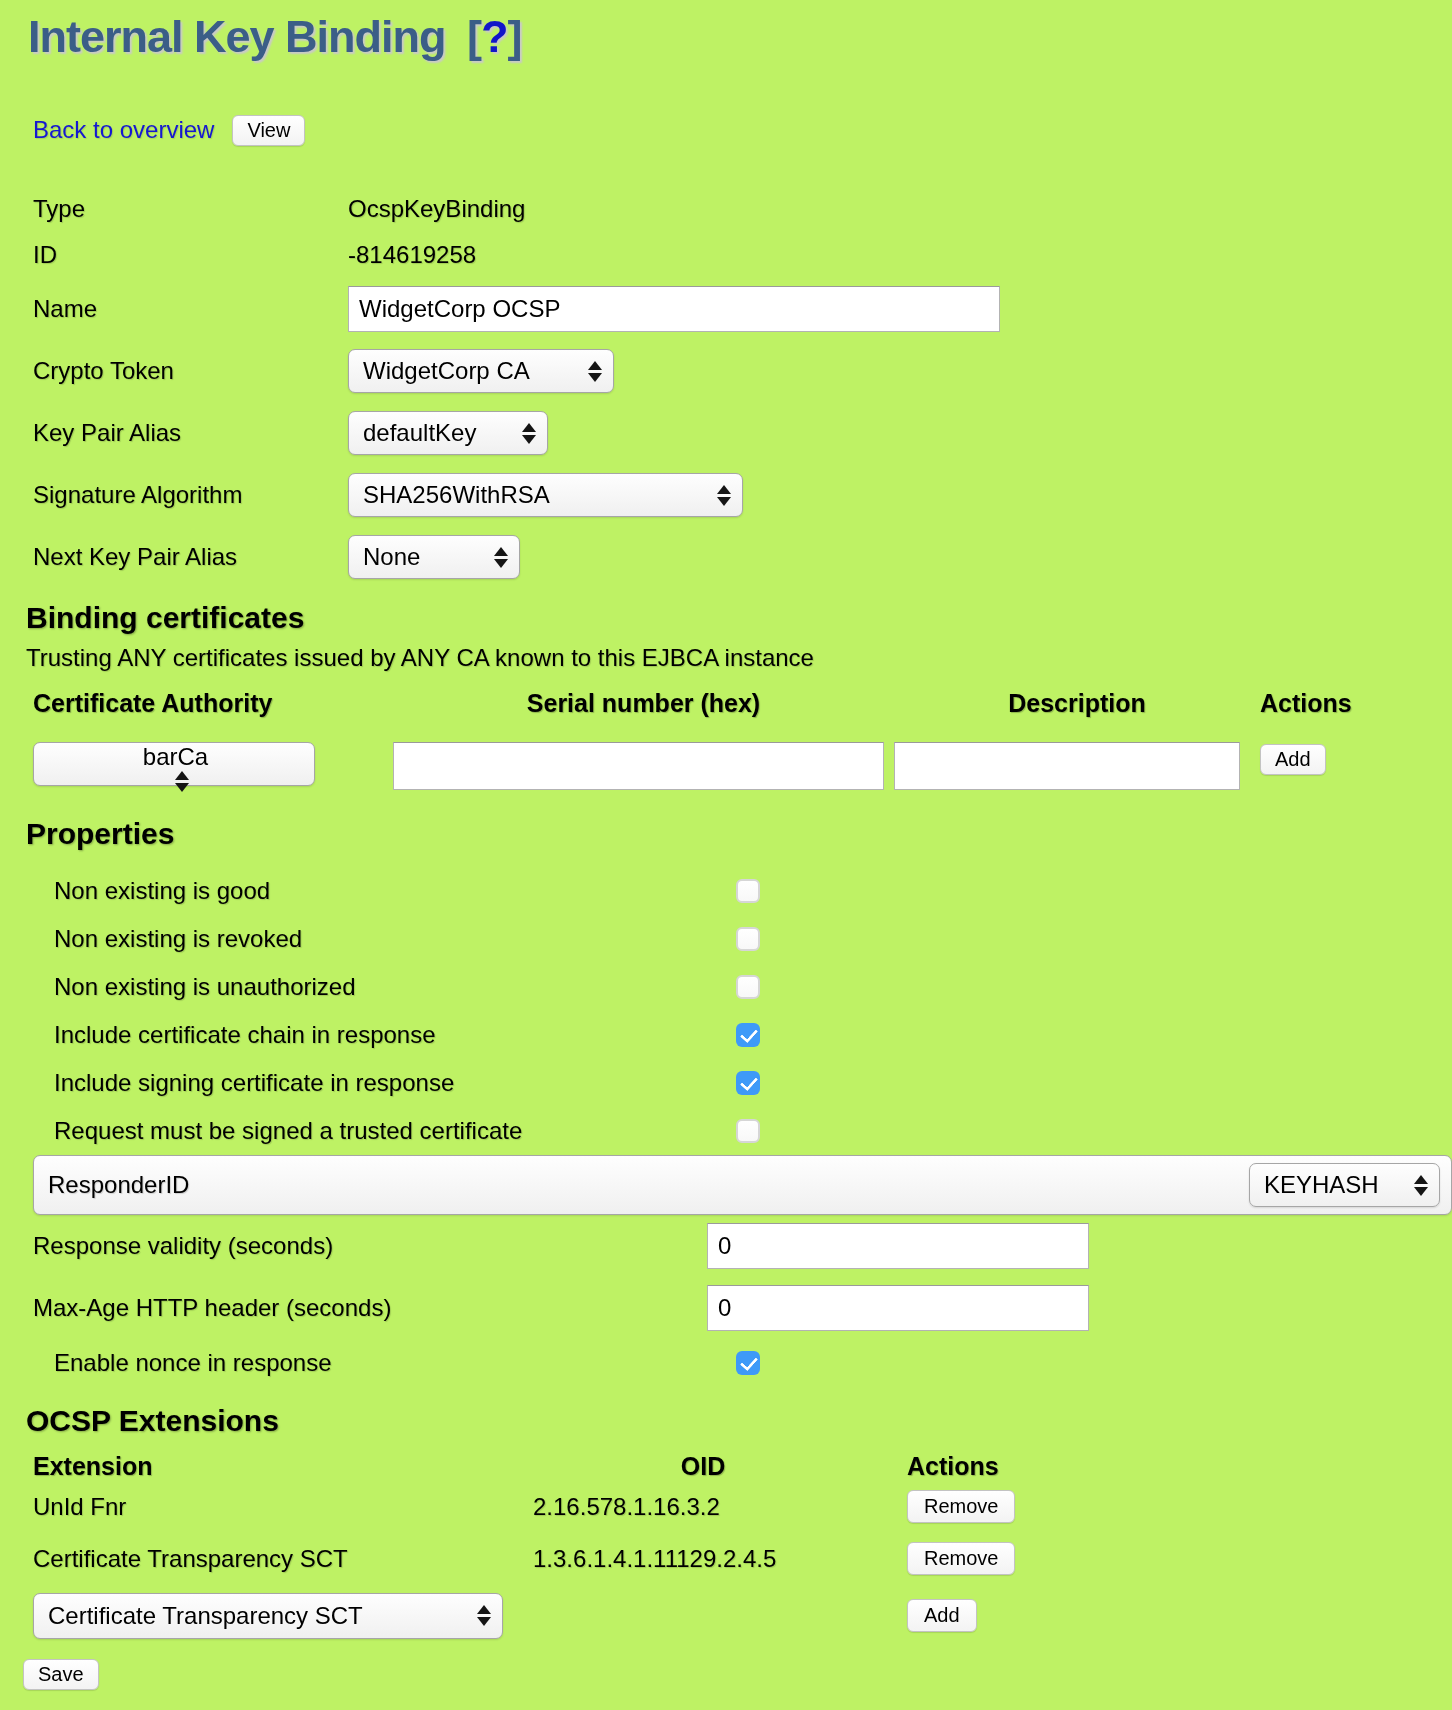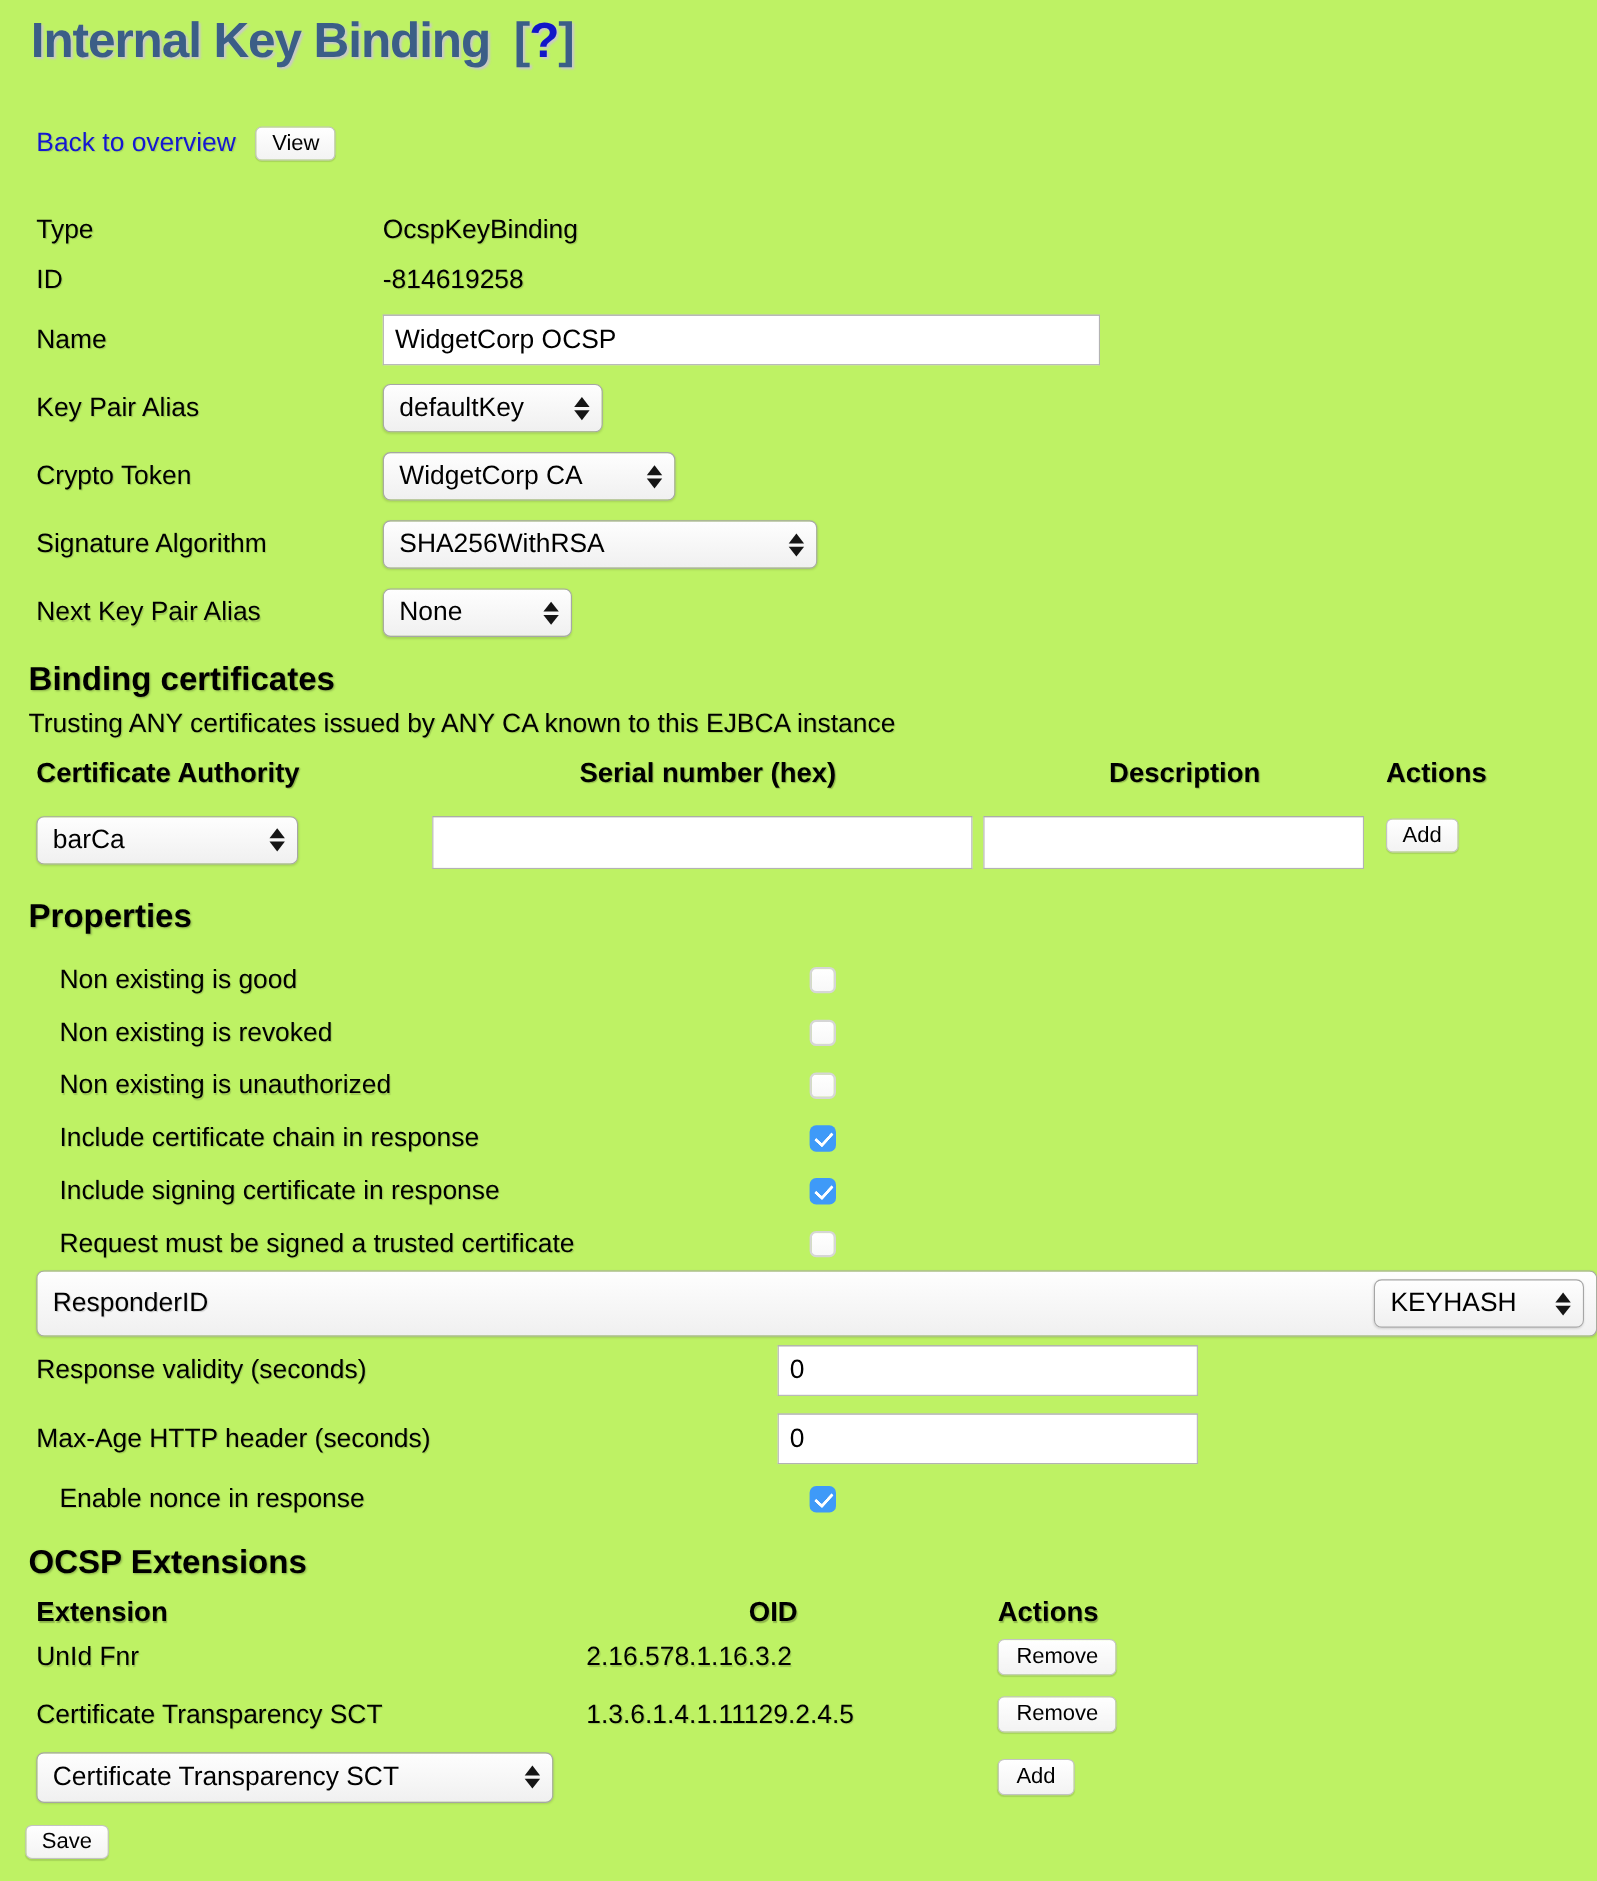--- a/index.html
+++ b/index.html
@@ -119,33 +119,33 @@
     </div>
     <div class="frow">
       <div class="flabel lbl">ID</div>
       <div class="val">-814619258</div>
     </div>
     <div class="frow tall">
       <div class="flabel lbl">Name</div>
       <input class="text" style="width: 652px;" value="WidgetCorp OCSP">
     </div>
     <div class="frow tall">
+      <div class="flabel lbl">Crypto Token</div>
+      <div class="select" style="width:266px;">
+        <span class="sel-text">WidgetCorp CA</span>
+        <span class="sel-arrows">
+            <i class="tri-up"></i>
+            <i class="tri-down"></i>
+          </span>
+      </div>
+    </div>
+    <div class="frow tall">
       <div class="flabel lbl">Key Pair Alias</div>
       <div class="select" style="width:200px;">
         <span class="sel-text">defaultKey</span>
-        <span class="sel-arrows">
-            <i class="tri-up"></i>
-            <i class="tri-down"></i>
-          </span>
-      </div>
-    </div>
-    <div class="frow tall">
-      <div class="flabel lbl">Crypto Token</div>
-      <div class="select" style="width:266px;">
-        <span class="sel-text">WidgetCorp CA</span>
         <span class="sel-arrows">
             <i class="tri-up"></i>
             <i class="tri-down"></i>
           </span>
       </div>
     </div>
     <div class="frow tall">
       <div class="flabel lbl">Signature Algorithm</div>
       <div class="select" style="width:395px;">
         <span class="sel-text">SHA256WithRSA</span>
@@ -171,21 +171,21 @@
     <h2 class="section">Binding certificates</h2>
     <div class="note">Trusting ANY certificates issued by ANY CA known to this EJBCA instance</div>
     <div class="tc-head">
       <div class="tc-c1">Certificate Authority</div>
       <div class="tc-c2">Serial number (hex)</div>
       <div class="tc-c3">Description</div>
       <div class="tc-c4">Actions</div>
     </div>
     <div class="tc-row">
       <div class="tc-c1">
-        <div class="select" style="width:238px;">
+        <div class="select" style="width:282px;flex-direction:column;">
           <span class="sel-text">barCa</span>
           <span class="sel-arrows">
               <i class="tri-up"></i>
               <i class="tri-down"></i>
             </span>
         </div>
       </div>
       <div class="tc-c2">
         <input class="text" style="width: 491px; height: 48px;" value="">
       </div>

